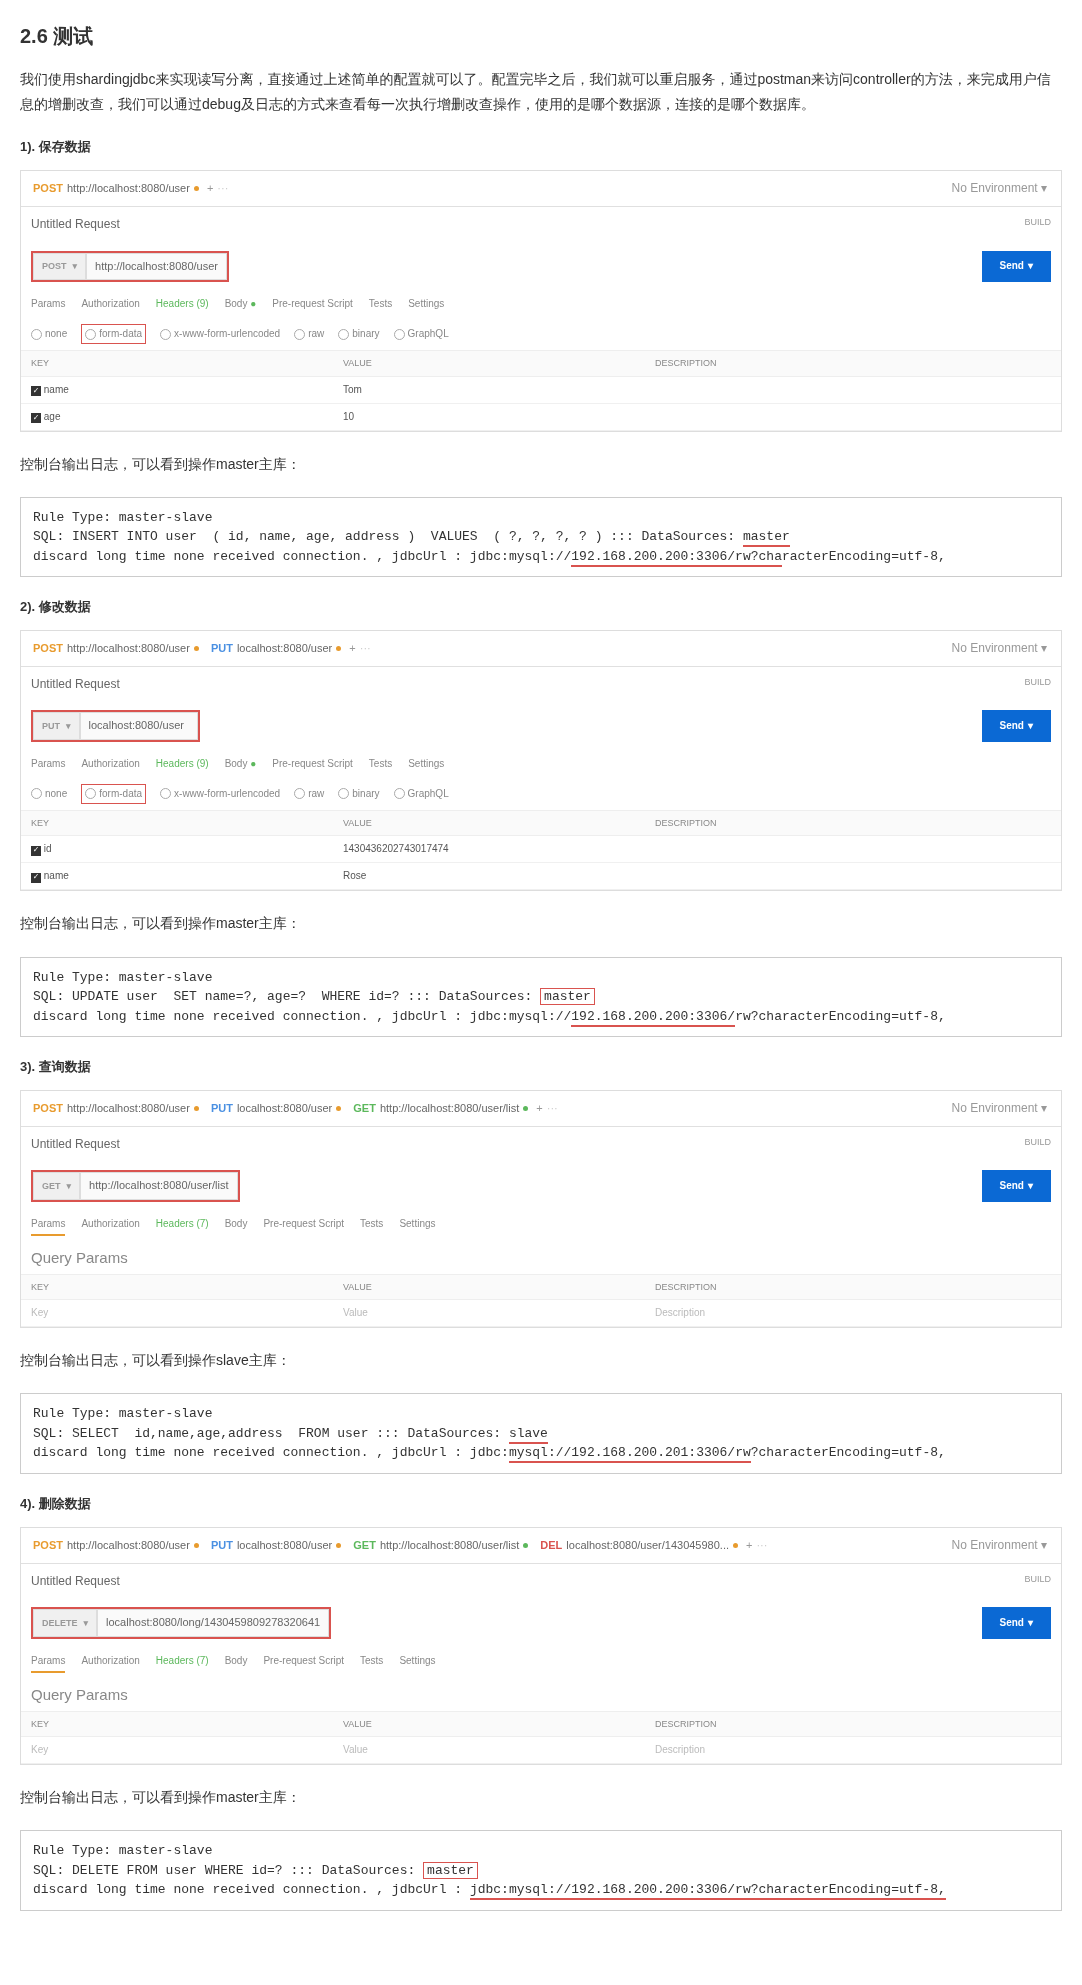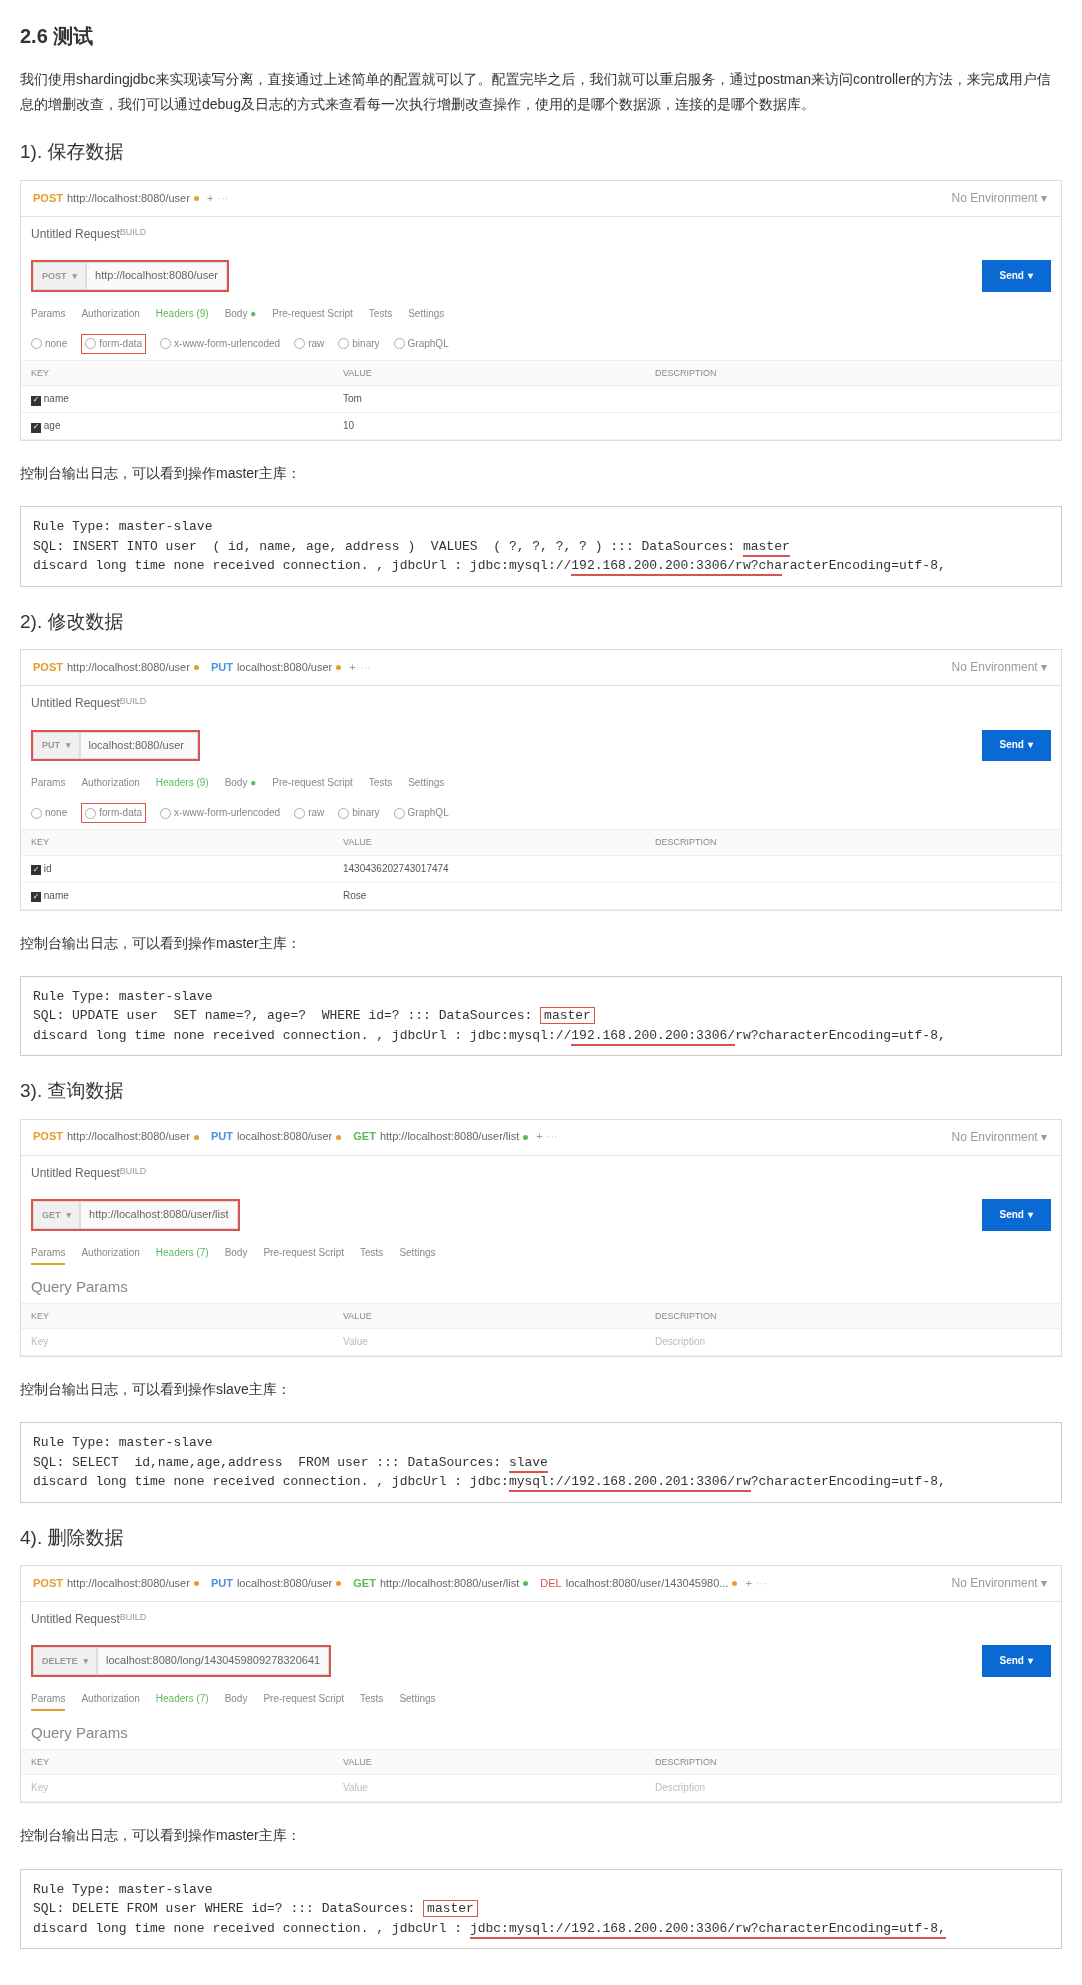--- a/index.html
+++ b/index.html
@@ -1,25 +1,25 @@
 <!DOCTYPE html>
 <html><head>
 <meta charset="utf-8">
 <style>
 body{font-family:-apple-system,BlinkMacSystemFont,"Segoe UI",sans-serif;margin:0;padding:20px;color:#333;font-size:14px;line-height:1.6;width:1042px}
 h2{font-size:20px;font-weight:600;margin:0 0 15px}
-h3{font-size:19px;font-weight:400;margin:19px 0 12px}
+h3{font-size:13px;font-weight:700;margin:19px 0 12px}
 p{margin:0 0 20px;line-height:1.8}
 .postman{border:1px solid #ddd;background:#fff;margin-bottom:20px;font-size:11px}
 .tabs{display:flex;align-items:center;border-bottom:1px solid #e0e0e0;padding:6px 8px;gap:4px}
 .tab{display:flex;align-items:center;gap:4px;padding:2px 4px;color:#666}
 .tab .dot{width:5px;height:5px;border-radius:50%;display:inline-block}
 .dy{background:#e89b2e}.dg{background:#5cb85c}
 .env{margin-left:auto;color:#999;font-size:12px;padding:2px 6px}
-.title{padding:8px 10px;color:#666;font-size:12px;display:flex;}
+.title{padding:8px 10px;color:#666;font-size:12px;display:flex;justify-content:space-between}
 .title .b{font-size:9px;color:#999}
 .reqrow{display:flex;padding:8px 10px;gap:8px;align-items:stretch}
 .method{display:flex;align-items:center;gap:6px;padding:4px 8px;background:#f0f0f0;color:#666;font-weight:600;font-size:10px;border:1px solid #ddd}
 .method span{color:#999;font-size:9px}
 .url{flex:1;padding:4px 8px;background:#fafafa;color:#666;border:1px solid #ddd;display:flex;align-items:center}
 .send{background:#0b69d4;color:#fff;padding:6px 18px;font-weight:600;display:flex;align-items:center;gap:4px;font-size:12px}
 .send span{font-size:10px}
 .hlbox{border:2px solid #d9534f}
 .subtabs{display:flex;gap:16px;padding:6px 10px;color:#888;font-size:10px}
 .subtabs .st{cursor:pointer}
@@ -274,21 +274,21 @@
         <span style="color:#4a90e2;font-weight:600">PUT</span>
         <span>localhost:8080/user</span>
         <span class="dot dy"></span>
       </span>
 <span class="tab">
         <span style="color:#5cb85c;font-weight:600">GET</span>
         <span>http://localhost:8080/user/list</span>
         <span class="dot dg"></span>
       </span>
 <span class="tab">
-        <span style="color:#d9534f;font-weight:400">DEL</span>
+        <span style="color:#d9534f;font-weight:700">DEL</span>
         <span>localhost:8080/user/143045980...</span>
         <span class="dot dy"></span>
       </span>
 <span style="color:#999">+</span>
       <span style="color:#ccc">···</span>
 <span class="env"><span>No Environment</span> ▾</span>
 </div>
 <div class="title">
       <span>Untitled Request</span>
       <span class="b">BUILD</span>

